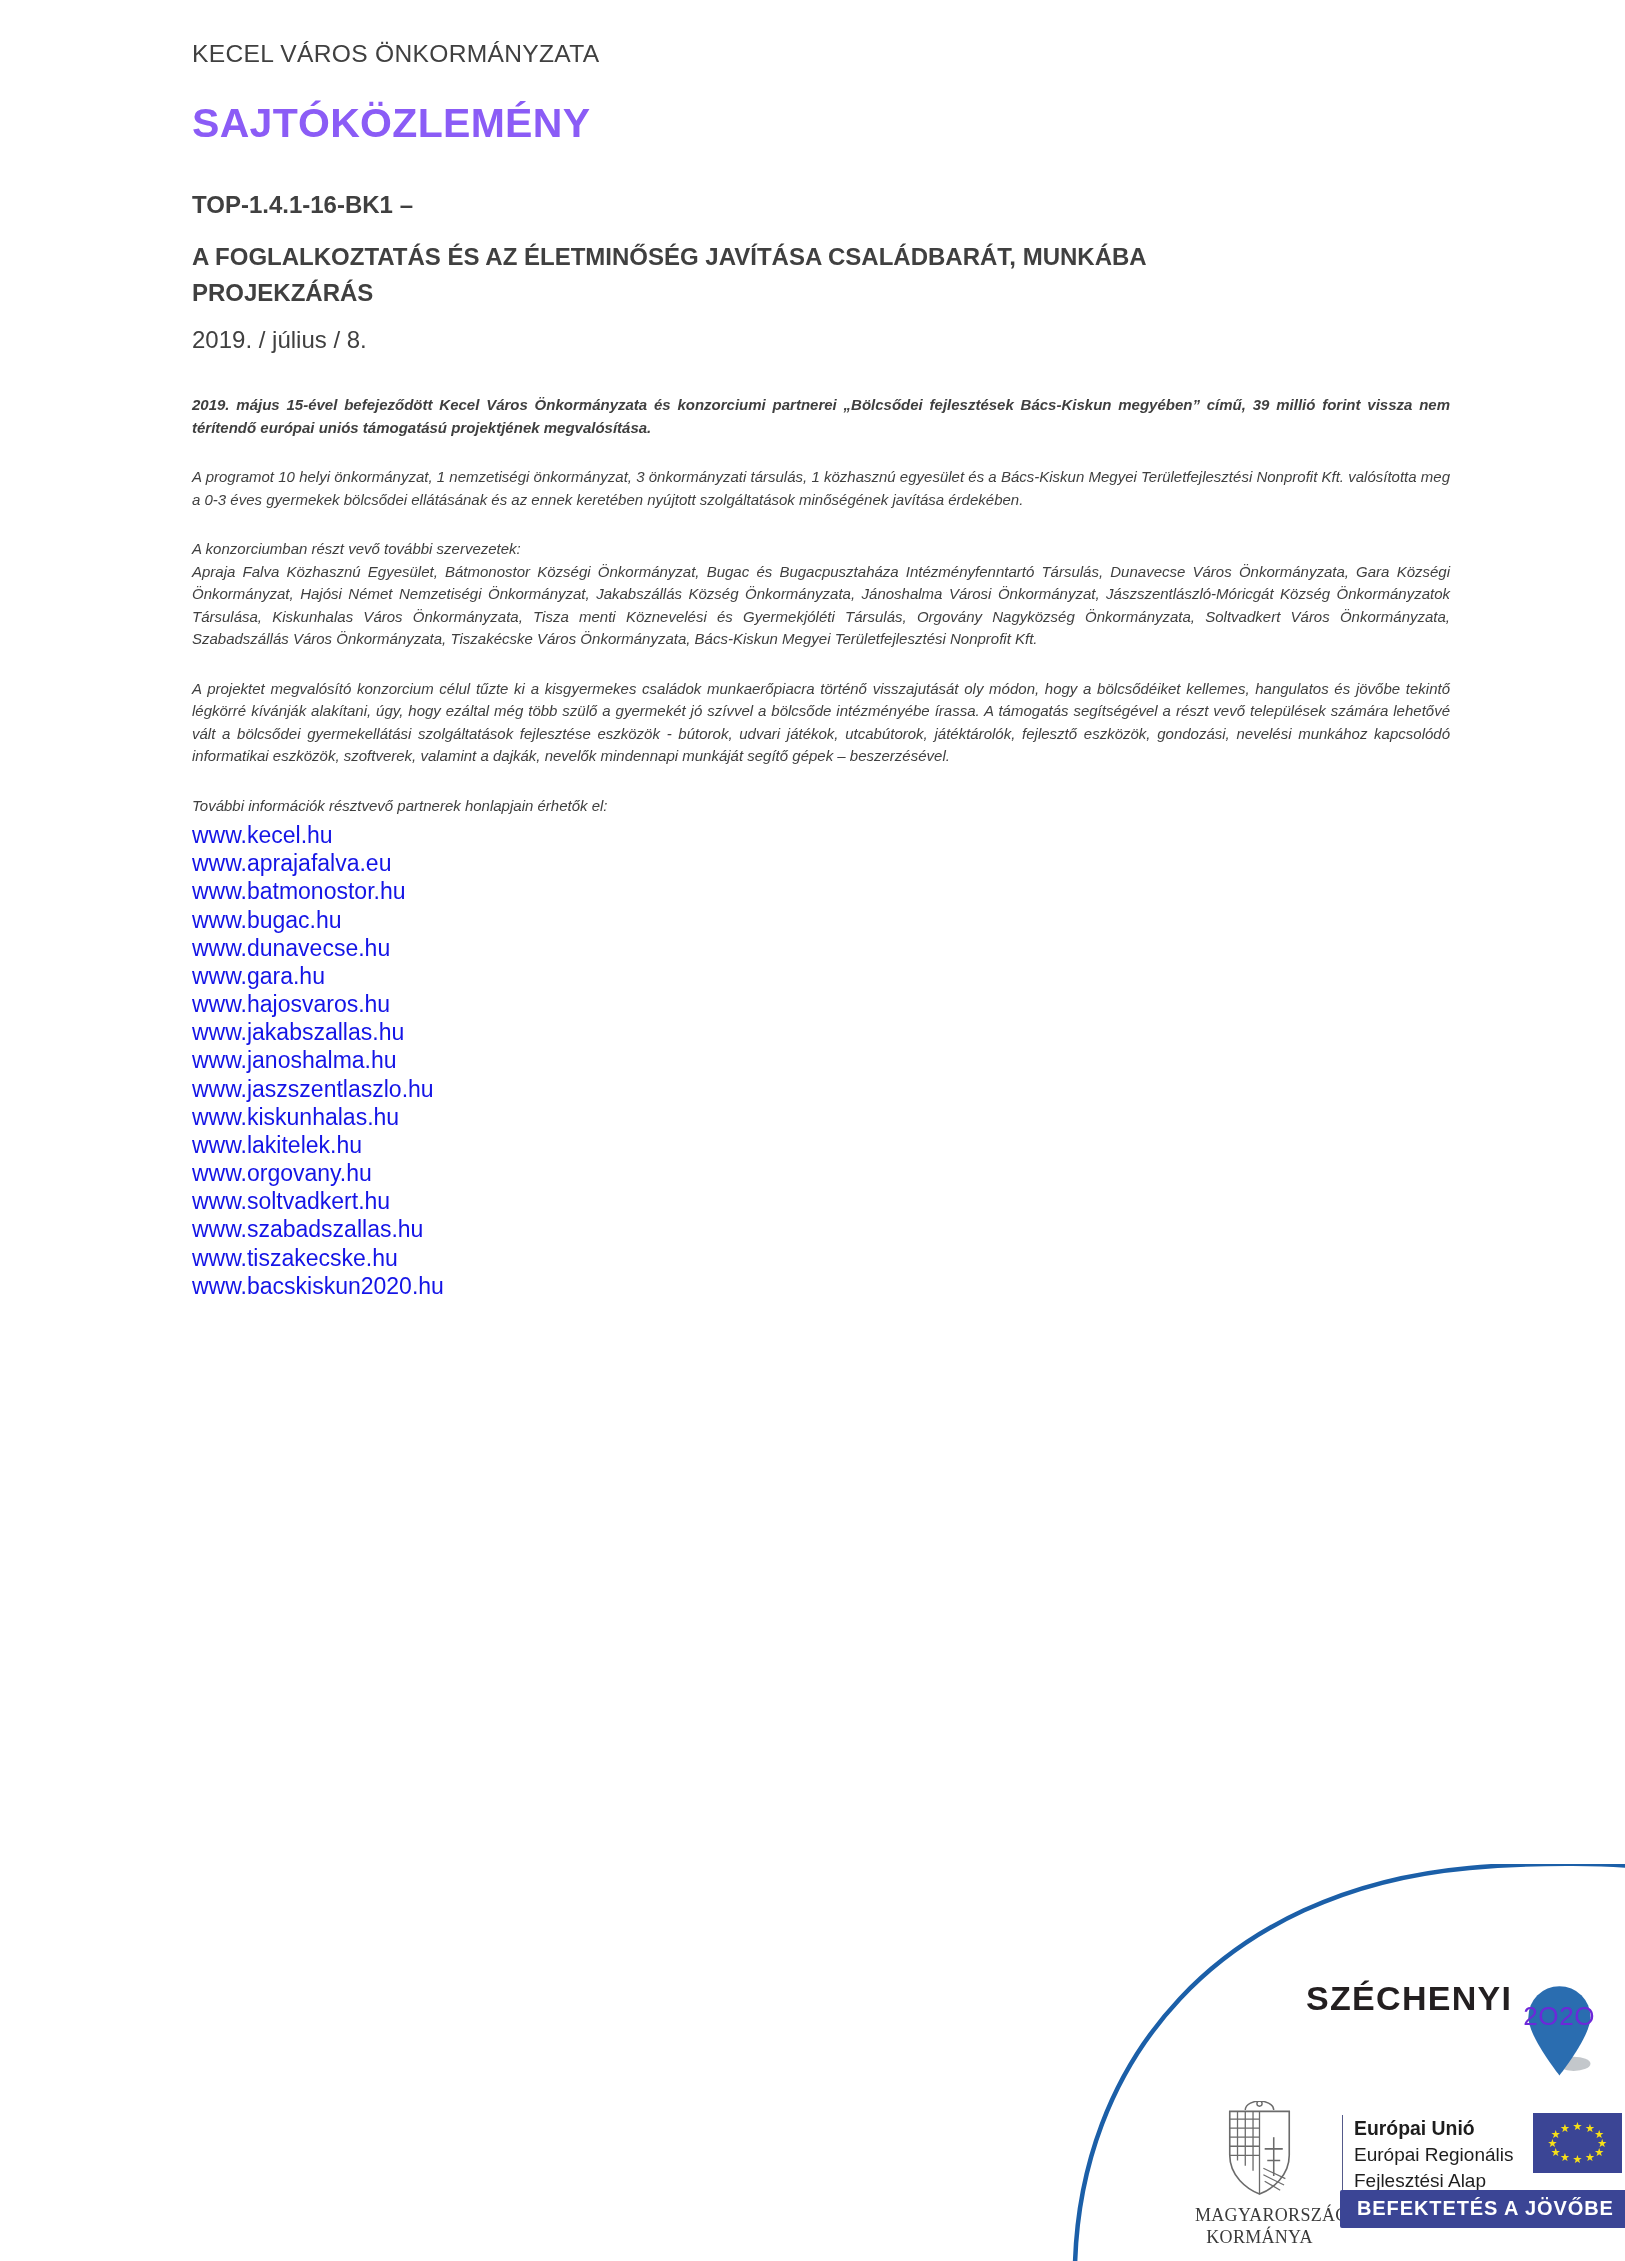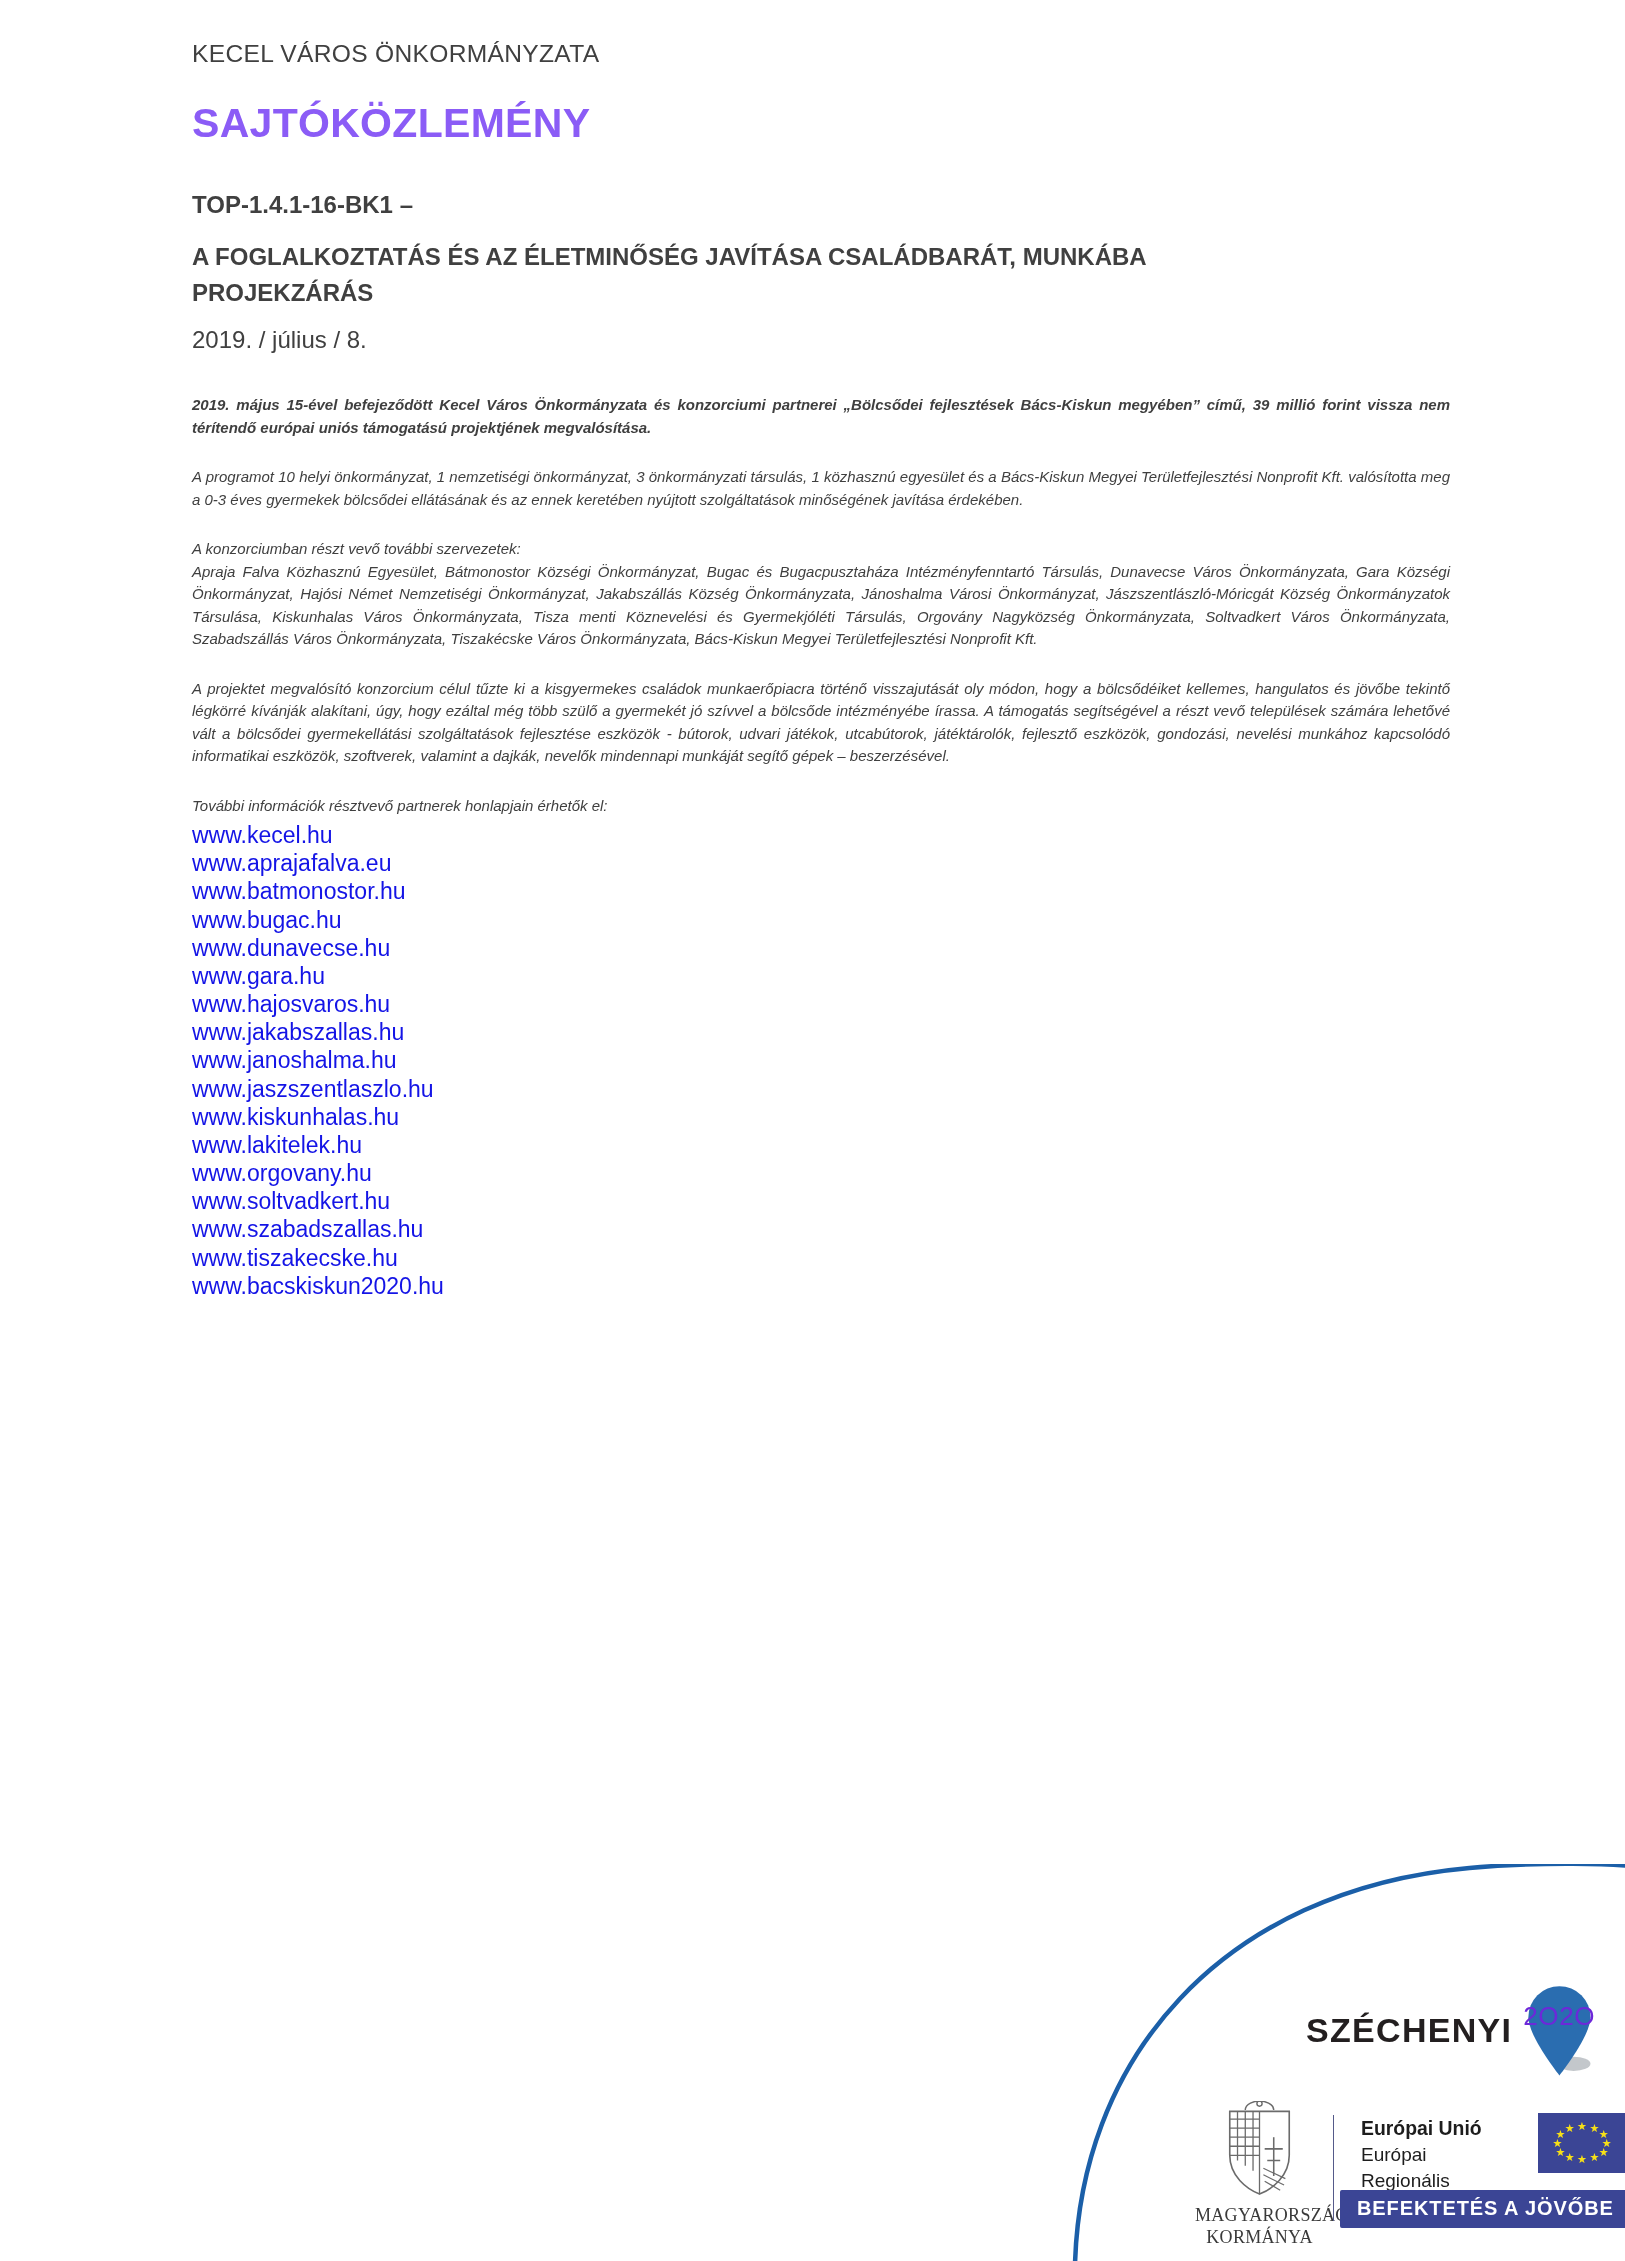--- a/index.html
+++ b/index.html
@@ -112,21 +112,20 @@
   .arc-svg {
     position: absolute;
     left: 1055px;
     top: 1864px;
   }
   .szechenyi {
     position: absolute;
     left: 1306px;
     top: 1981px;
     display: flex;
-    align-items: center;
   }
   .szechenyi-word {
     font-size: 34px;
     font-weight: bold;
     color: #231f20;
     letter-spacing: 1.3px;
     line-height: 1;
   }
   .pin-wrap {
     position: relative;
@@ -164,22 +163,22 @@
   }
   .coat-text {
     font-family: "Liberation Serif", serif;
     font-size: 18px;
     color: #3a3a3a;
     line-height: 1.25;
     letter-spacing: 0.3px;
     margin-top: 3.9px;
   }
   .eu-text-block {
-    margin-left: 9px;
-    padding-left: 27px;
+    margin-left: 18px;
+    padding-left: 11px;
     border-left: 1.9px solid #555a8a;
     margin-top: 14.2px;
   }
   .eu-t1 {
     font-size: 19.4px;
     font-weight: bold;
     color: #1d1d1d;
     line-height: 1.38;
   }
   .eu-t2, .eu-t3 {

